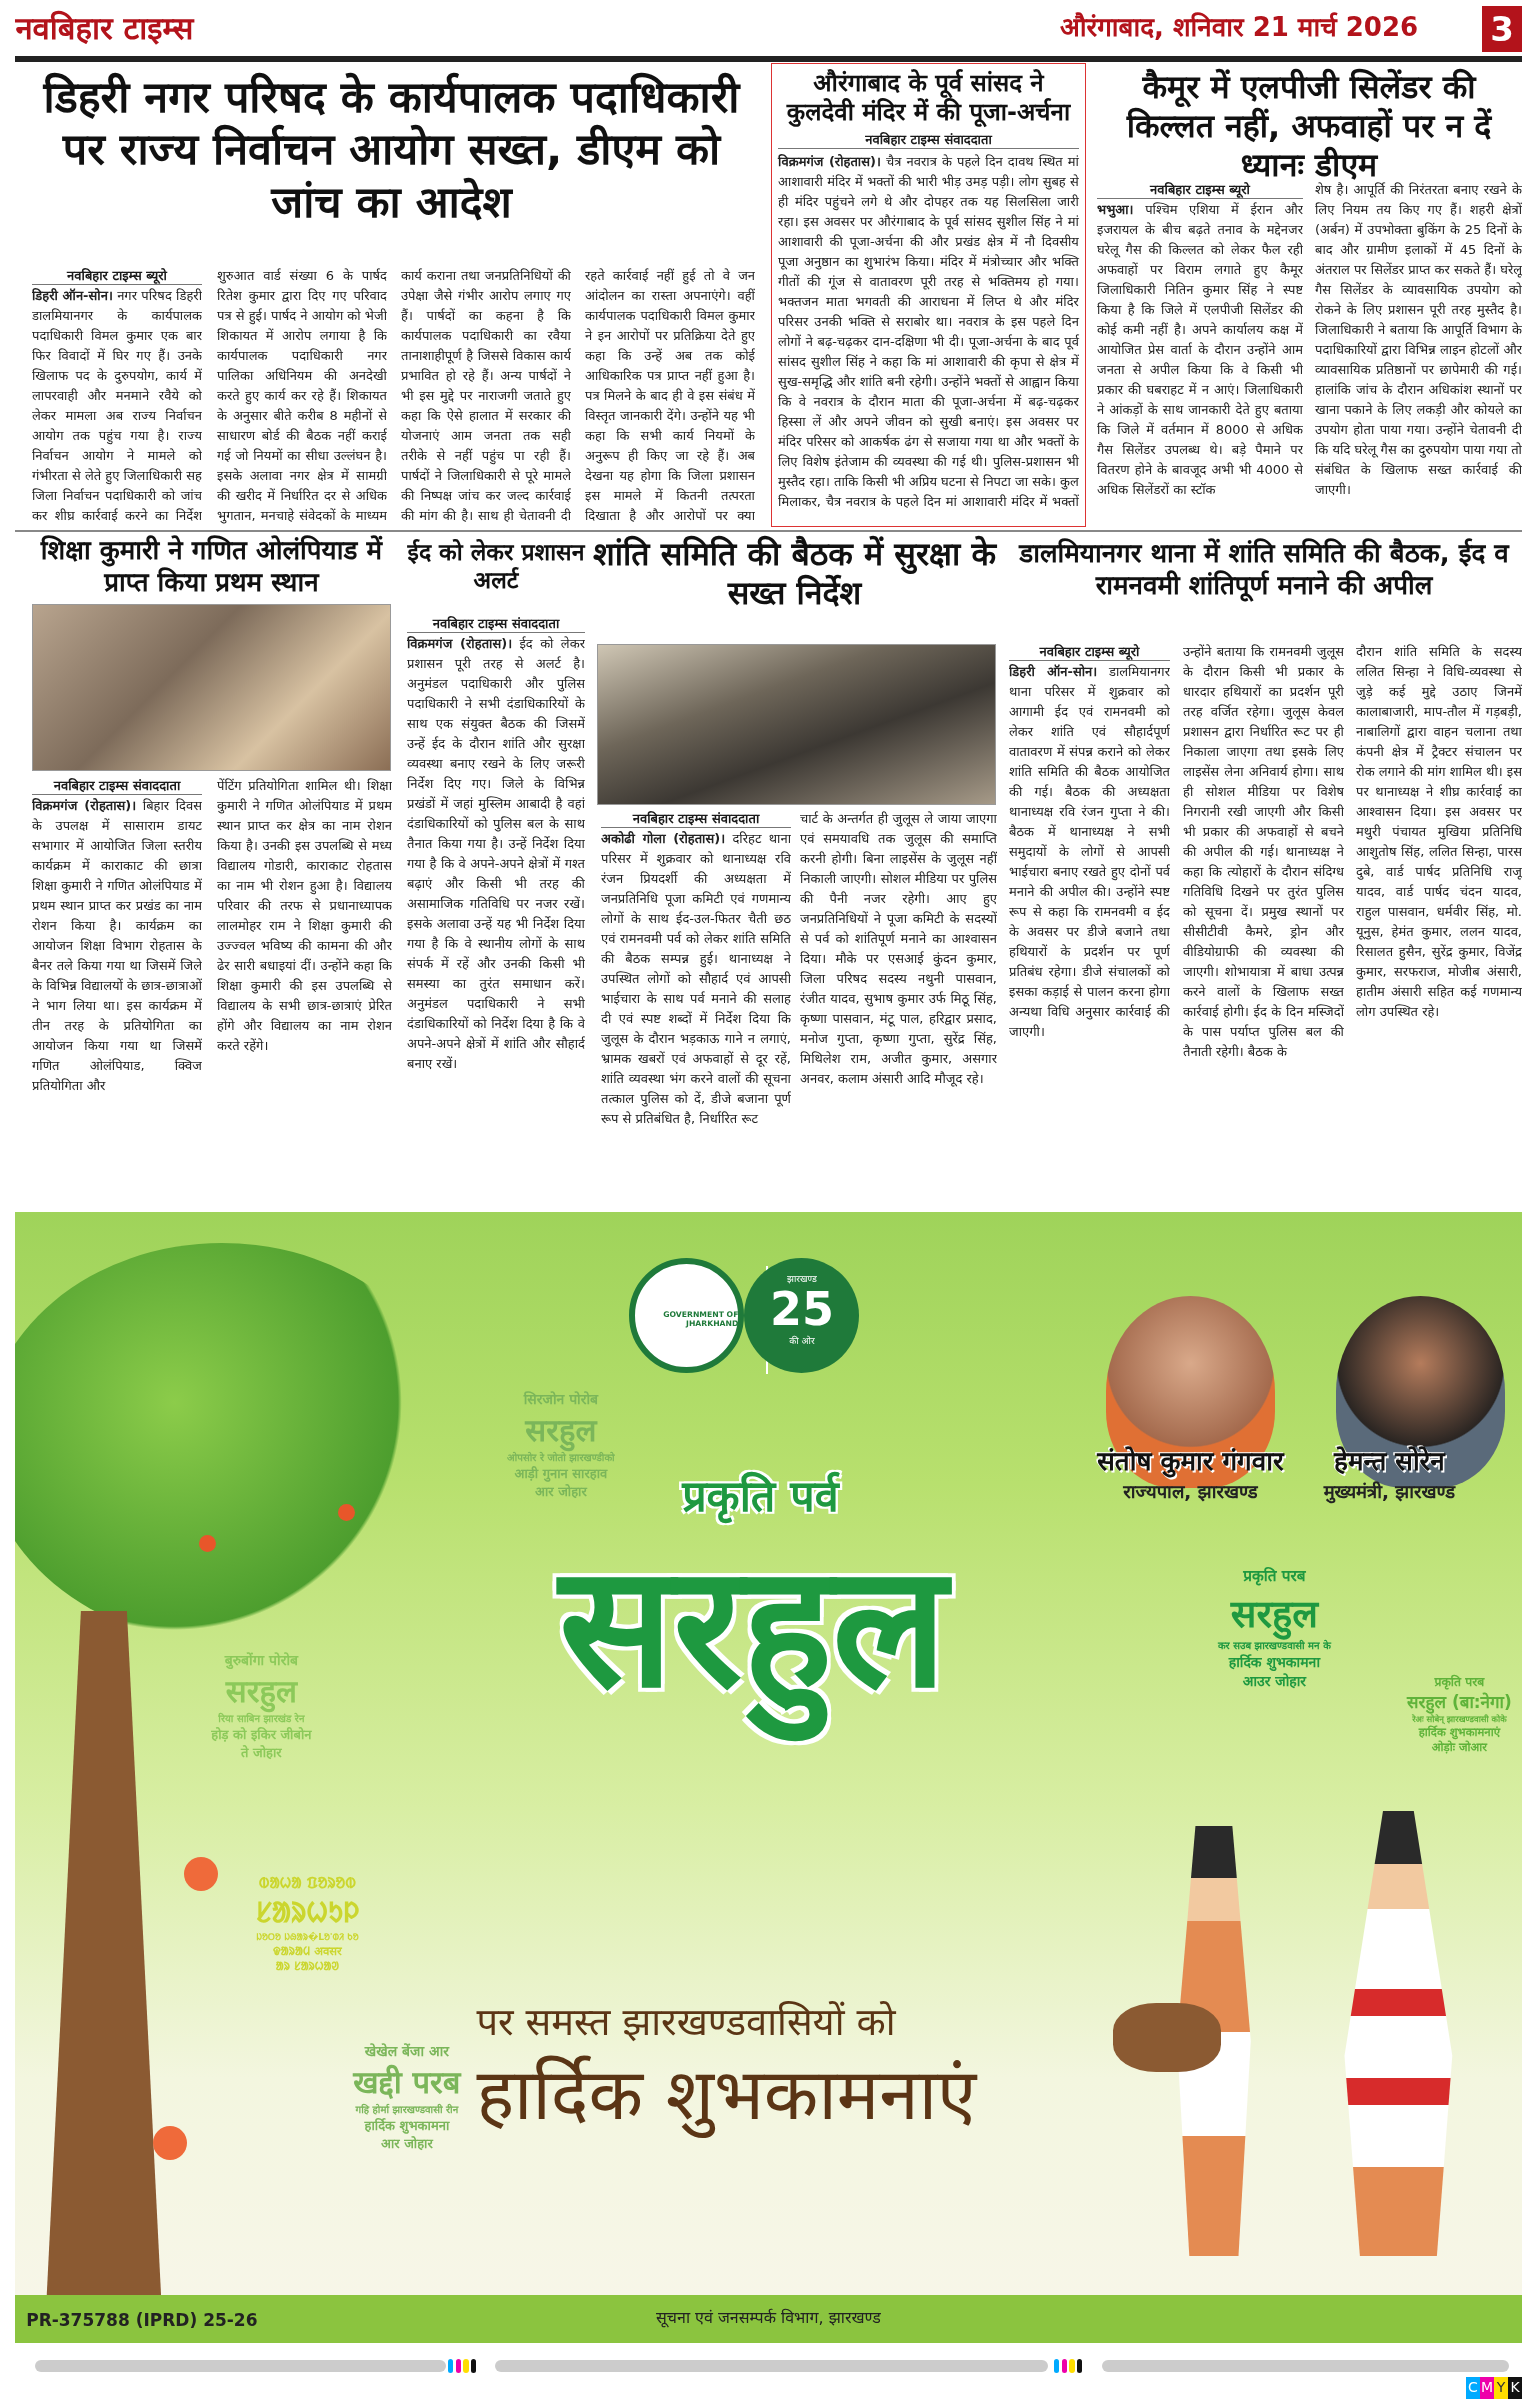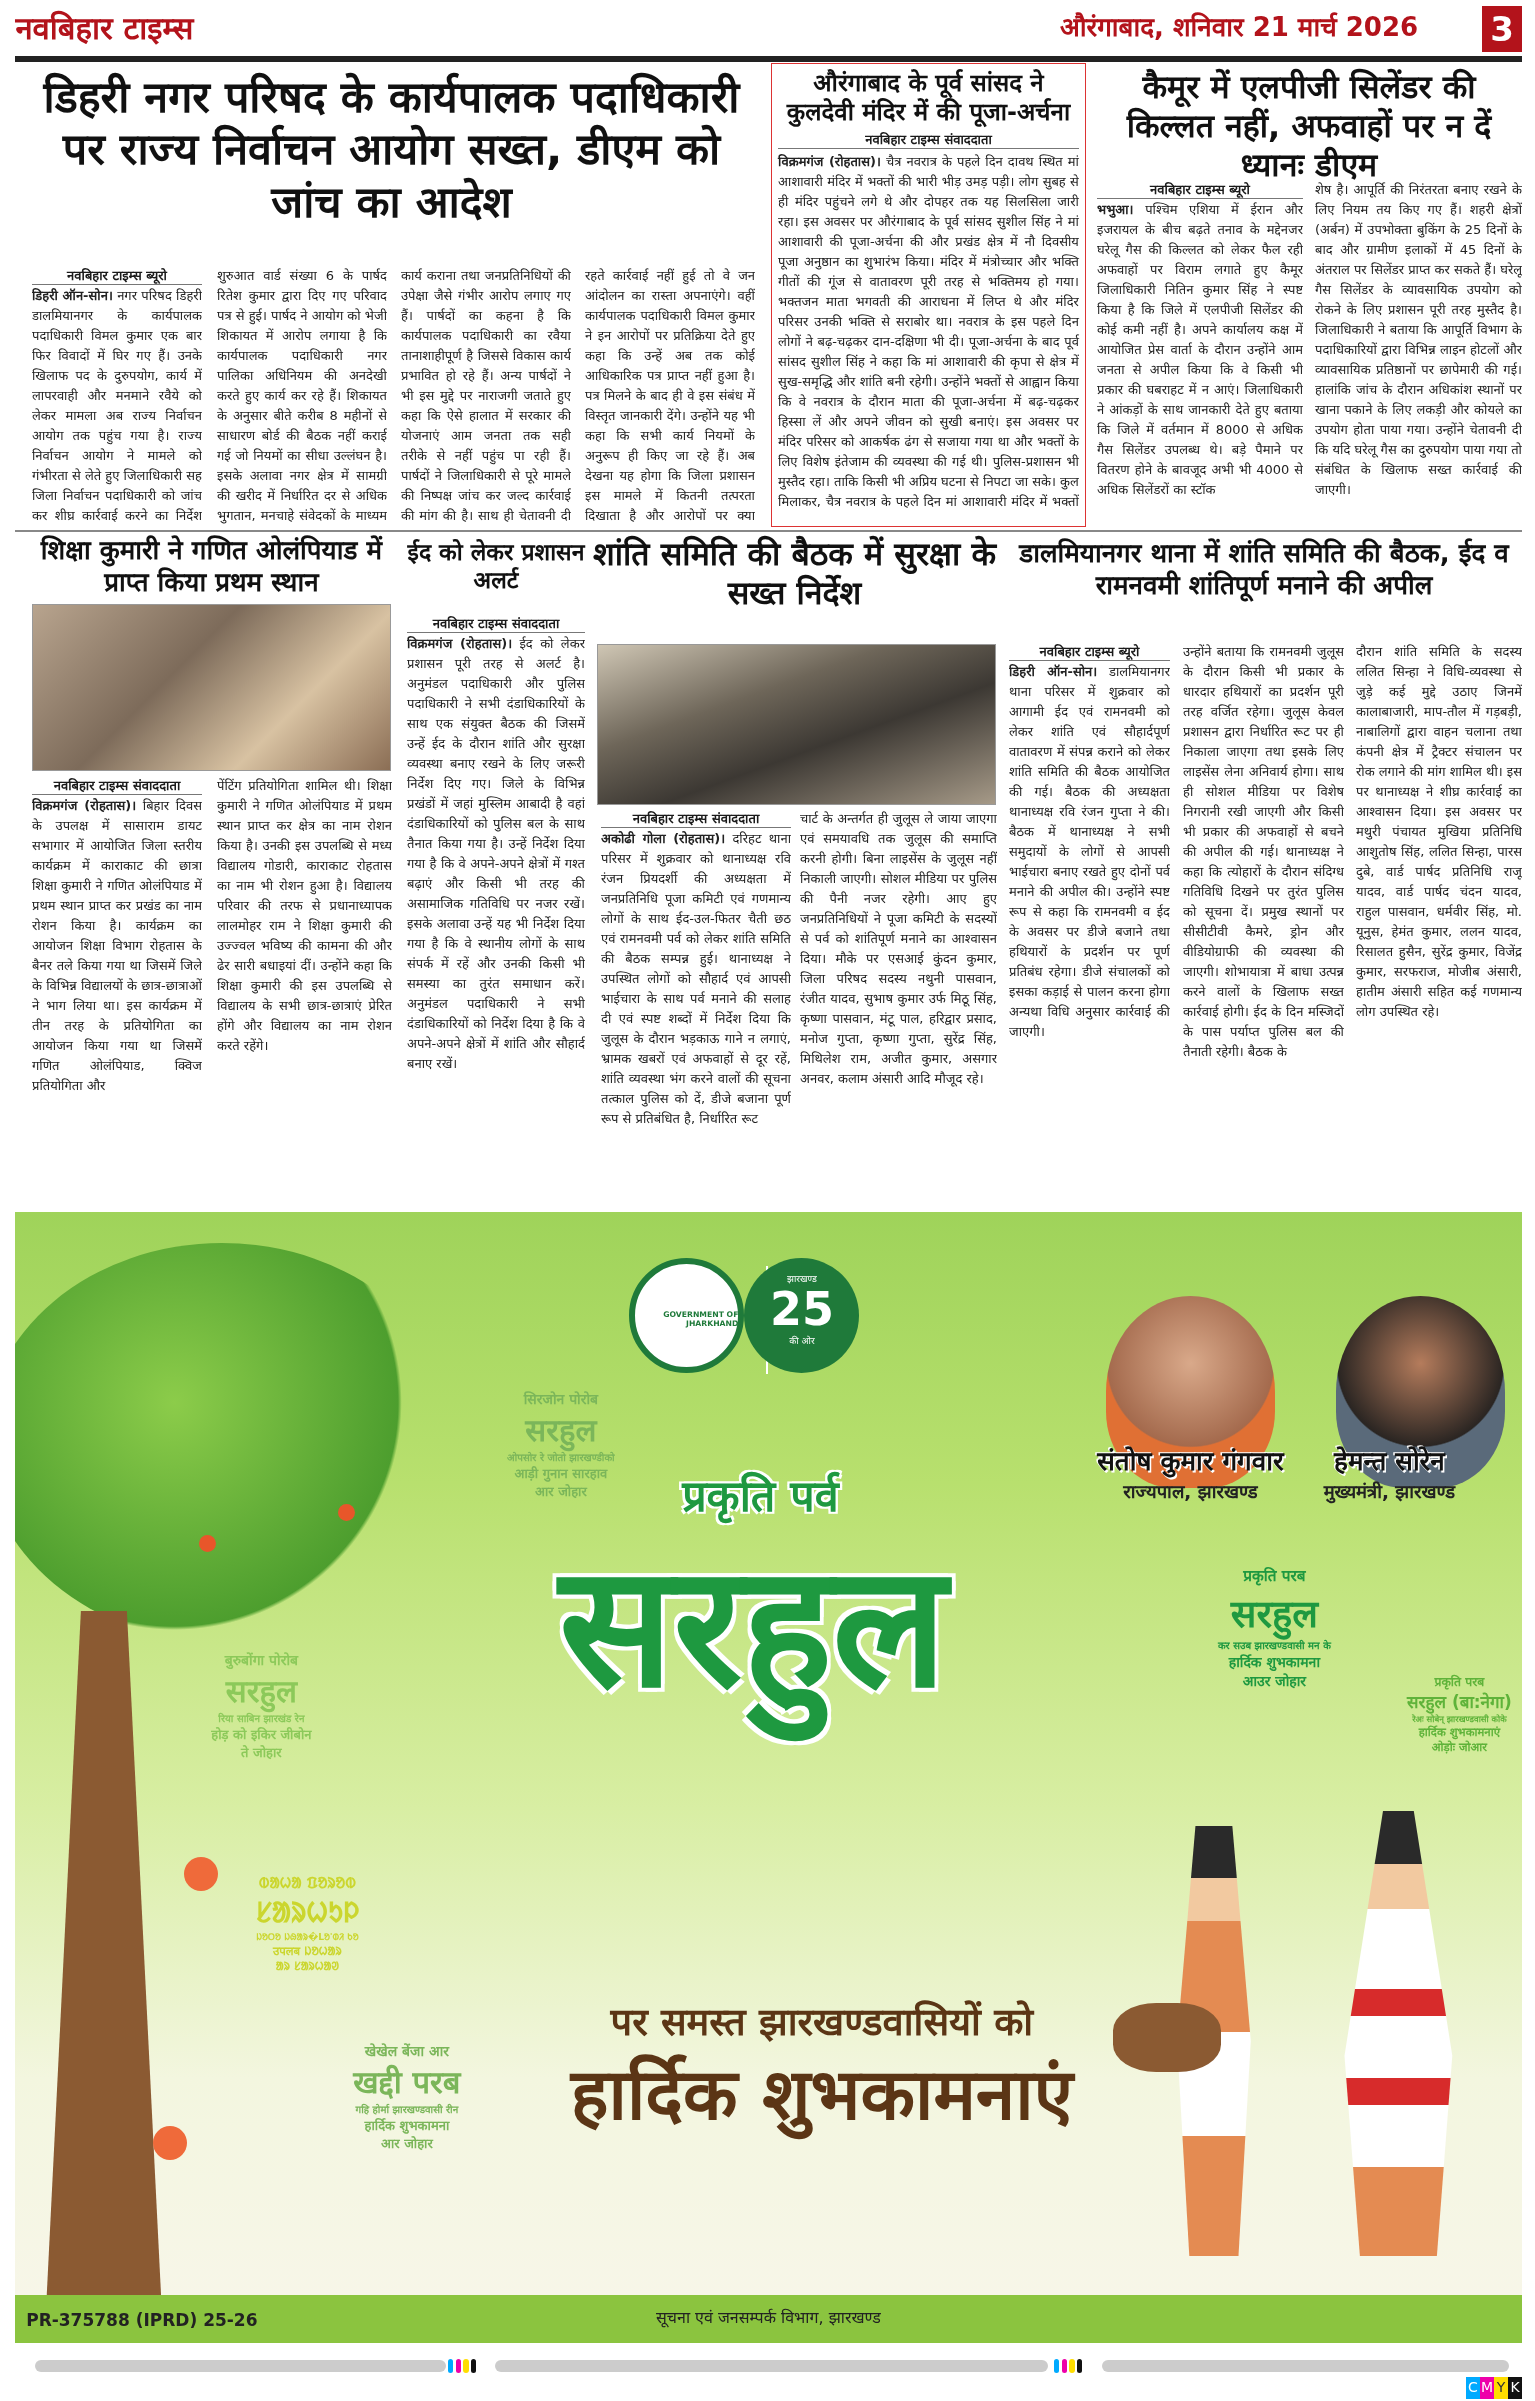--- a/index.html
+++ b/index.html
@@ -118,21 +118,21 @@
     <div style="font-size:14px">बुरुबोंगा पोरोब</div>
     <div style="font-size:31px">सरहुल</div>
     <div style="font-size:10px">रिया साबिन झारखंड रेन</div>
     <div style="font-size:13px">होड़ को इकिर जीबोन</div>
     <div style="font-size:13px">ते जोहार</div>
   </div>
   <div class="abs ltxt" style="left:215px;top:660px;width:154px;color:#cbd62e">
     <div style="font-size:15px">ᱵᱟᱦᱟ ᱯᱚᱨᱚᱵ</div>
     <div style="font-size:28px">ᱥᱟᱨᱦᱩᱞ</div>
     <div style="font-size:9.2px">ᱡᱚᱛᱚ ᱡᱷᱟᱨ�Lᱚᱸᱰᱤ ᱠᱚ</div>
-    <div style="font-size:11.5px">उपलब ᱡᱚᱦᱟᱨ</div>
+    <div style="font-size:11.5px">ᱫᱟᱨᱟᱢ अवसर</div>
     <div style="font-size:11.5px">ᱟᱨ ᱥᱟᱨᱦᱟᱣ</div>
   </div>
   <div class="abs ltxt" style="left:307px;top:829px;width:169px">
     <div style="font-size:14px">खेखेल बेंजा आर</div>
     <div style="font-size:31px">खद्दी परब</div>
     <div style="font-size:10px">गहि होर्मा झारखण्डवासी रीन</div>
     <div style="font-size:13px">हार्दिक शुभकामना</div>
     <div style="font-size:13px">आर जोहार</div>
   </div>
   <div class="abs adtxt" style="left:1167px;top:353px;width:184px">
@@ -147,21 +147,21 @@
     <div style="font-size:17px">सरहुल (बा:नेगा)</div>
     <div style="font-size:8.4px">रेअः सोबेन् झारखण्डवासी कोके</div>
     <div style="font-size:11.5px">हार्दिक शुभकामनाएं</div>
     <div style="font-size:11.5px">ओड़ोः जोआर</div>
   </div>
 
   <div class="abs" style="left:1137px;top:614px;width:123px;height:430px;background:linear-gradient(180deg,#2a2a2a 0 12%,#f2c9a0 12% 22%,#e48b52 22% 48%,#fff 48% 72%,#e48b52 72% 100%);clip-path:polygon(35% 0,65% 0,80% 50%,70% 100%,30% 100%,20% 50%)"></div>
   <div class="abs" style="left:1098px;top:791px;width:108px;height:69px;border-radius:40%;background:#8b5a32"></div>
   <div class="abs" style="left:1306px;top:599px;width:154px;height:445px;background:linear-gradient(180deg,#2a2a2a 0 12%,#f2c9a0 12% 22%,#fff 22% 40%,#d72b2b 40% 46%,#fff 46% 60%,#d72b2b 60% 66%,#fff 66% 80%,#e48b52 80% 100%);clip-path:polygon(40% 0,60% 0,85% 55%,75% 100%,25% 100%,15% 55%)"></div>
 
-  <div class="abs" style="left:461px;top:783px;width:691px;text-align:center;color:#5b3515;font-weight:bold">
+  <div class="abs" style="left:461px;top:783px;width:691px;text-align:left;color:#5b3515;font-weight:normal">
     <div style="font-size:38px;line-height:54px">पर समस्त झारखण्डवासियों को</div>
     <div style="font-size:71px;line-height:92px">हार्दिक शुभकामनाएं</div>
   </div>
 </div>
 
 <div class="abs footband">
   <div class="abs" style="left:10.8px;top:15.4px;font-size:17px;font-weight:bold;color:#222">PR-375788 (IPRD) 25-26</div>
   <div class="abs" style="left:538px;top:10.8px;width:430px;text-align:center;font-size:16px;color:#222">सूचना एवं जनसम्पर्क विभाग, झारखण्ड</div>
 </div>
 

